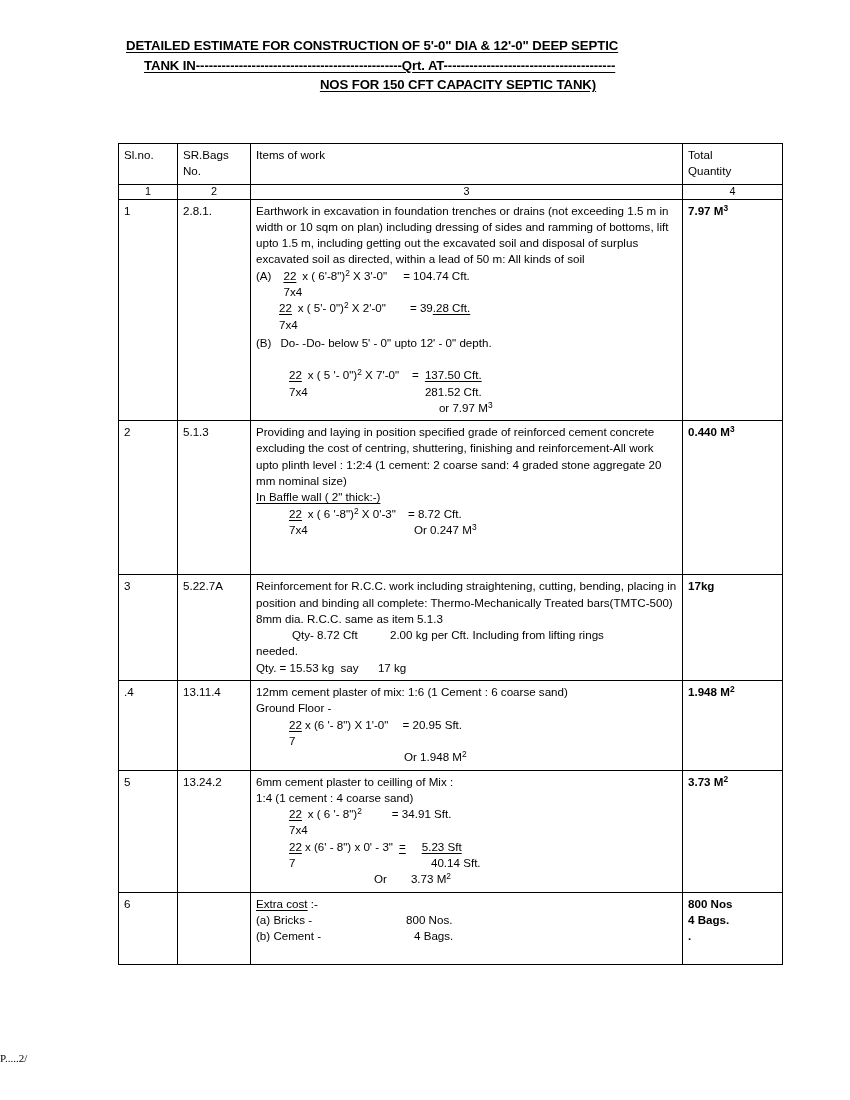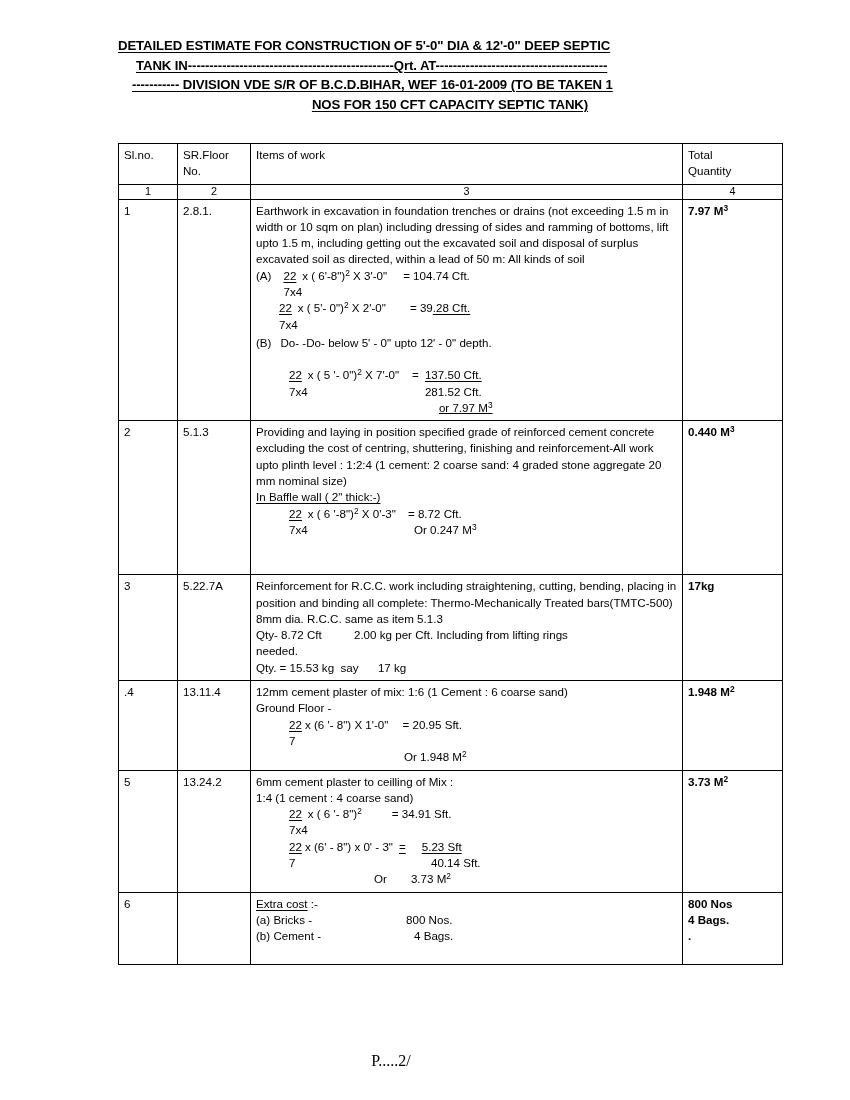--- a/index.html
+++ b/index.html
@@ -18,21 +18,21 @@
   .page {
     position: relative;
     width: 850px;
     height: 1100px;
     box-sizing: border-box;
   }
 
   
   .title-block {
     position: absolute;
-    left: 118px;
+    left: 126px;
     top: 36px;
     width: 664px;
     font-weight: bold;
     font-size: 13.2px;
     line-height: 19.5px;
     letter-spacing: -0.1px;
   }
   .title-line {
     display: block;
     white-space: nowrap;
@@ -127,52 +127,51 @@
   .res-stack .r3 { display: block; }
 
   .tab-fill { display: inline-block; }
 
   
   .footer {
     position: absolute;
     left: 0;
     top: 1052px;
     width: 782px;
-    text-align: center;
+    text-align: left;
     font-family: "Liberation Serif", serif;
-    font-size: 16px;
+    font-size: 11px;
   }
 </style>
 </head>
 <body>
 
 <div class="page">
 
   <div class="title-block">
     <div class="title-line tl-1"><span class="u">DETAILED ESTIMATE  FOR  CONSTRUCTION OF  5'-0" DIA &amp; 12'-0" DEEP SEPTIC</span></div>
     <div class="title-line tl-2"><span class="u">TANK  IN------------------------------------------------Qrt. AT----------------------------------------</span></div>
-    <div class="title-line tl-4"><span class="u">----------- DIVISION VDE S/R OF B.C.D.BIHAR, WEF 16-01-2009 (TO BE TAKEN 1</span></div>
     <div class="title-line tl-5"><span class="u">NOS FOR 150 CFT CAPACITY SEPTIC TANK)</span></div>
   </div>
 
   <table class="est-table">
     <colgroup>
       <col class="col-sl">
         <col class="col-sr">
         <col class="col-items">
         <col class="col-qty">
     </colgroup>
     <tbody>
 
       <tr class="hdr">
         <td style="height:28px;">
           <span>Sl.no.</span>
         </td>
         <td>
-          <span>SR.Floor</span><br>
+          <span>SR.Bags</span><br>
           <span>No.</span>
         </td>
         <td>
           <span>Items of work</span>
         </td>
         <td>
           <span>Total</span><br>
           <span>Quantity</span>
         </td>
       </tr>
@@ -216,21 +215,21 @@
 
           <div class="calc-row ind-c">
             <span class="frac">
               <span class="num">22</span>
               <span class="den">7x4</span>
             </span>
             <span class="after-frac"><span>x  ( 5 '- 0")</span><sup>2</sup><span> X 7'-0"</span><span class="tab-fill" style="width:13px;"></span><span>=</span><span class="tab-fill" style="width:6px;"></span></span>
             <span class="res-stack">
               <span class="r1 u-text">137.50 Cft.</span>
               <span class="r2">281.52 Cft.</span>
-              <span class="r3" style="padding-left:14px;text-decoration:underline;"><span>or 7.97 M</span><sup>3</sup></span>
+              <span class="r3" style="padding-left:14px;"><span>or 7.97 M</span><sup>3</sup></span>
             </span>
           </div>
         </td>
         <td class="qty-cell">
           <span>7.97 M</span><sup>3</sup>
         </td>
       </tr>
 
       <tr>
         <td><span>2</span></td>
@@ -256,21 +255,21 @@
         <td class="qty-cell">
           <span>0.440 M</span><sup>3</sup>
         </td>
       </tr>
 
       <tr>
         <td><span>3</span></td>
         <td><span>5.22.7A</span></td>
         <td class="desc">
           <p>Reinforcement for R.C.C. work including straightening, cutting, bending, placing in position and binding all complete: Thermo-Mechanically Treated bars(TMTC-500)  8mm dia. R.C.C. same as item 5.1.3</p>
-          <p style="white-space:pre;">Qty- 8.72 Cft          2.00 kg per Cft. Including from lifting rings</p>
+          <p style="white-space:pre;margin-left:36px;">Qty- 8.72 Cft          2.00 kg per Cft. Including from lifting rings</p>
           <p>needed.</p>
           <p style="white-space:pre;">Qty. = 15.53 kg  say      17 kg</p>
         </td>
         <td class="qty-cell">
           <span>17kg</span>
         </td>
       </tr>
 
       <tr>
         <td><span>.4</span></td>

